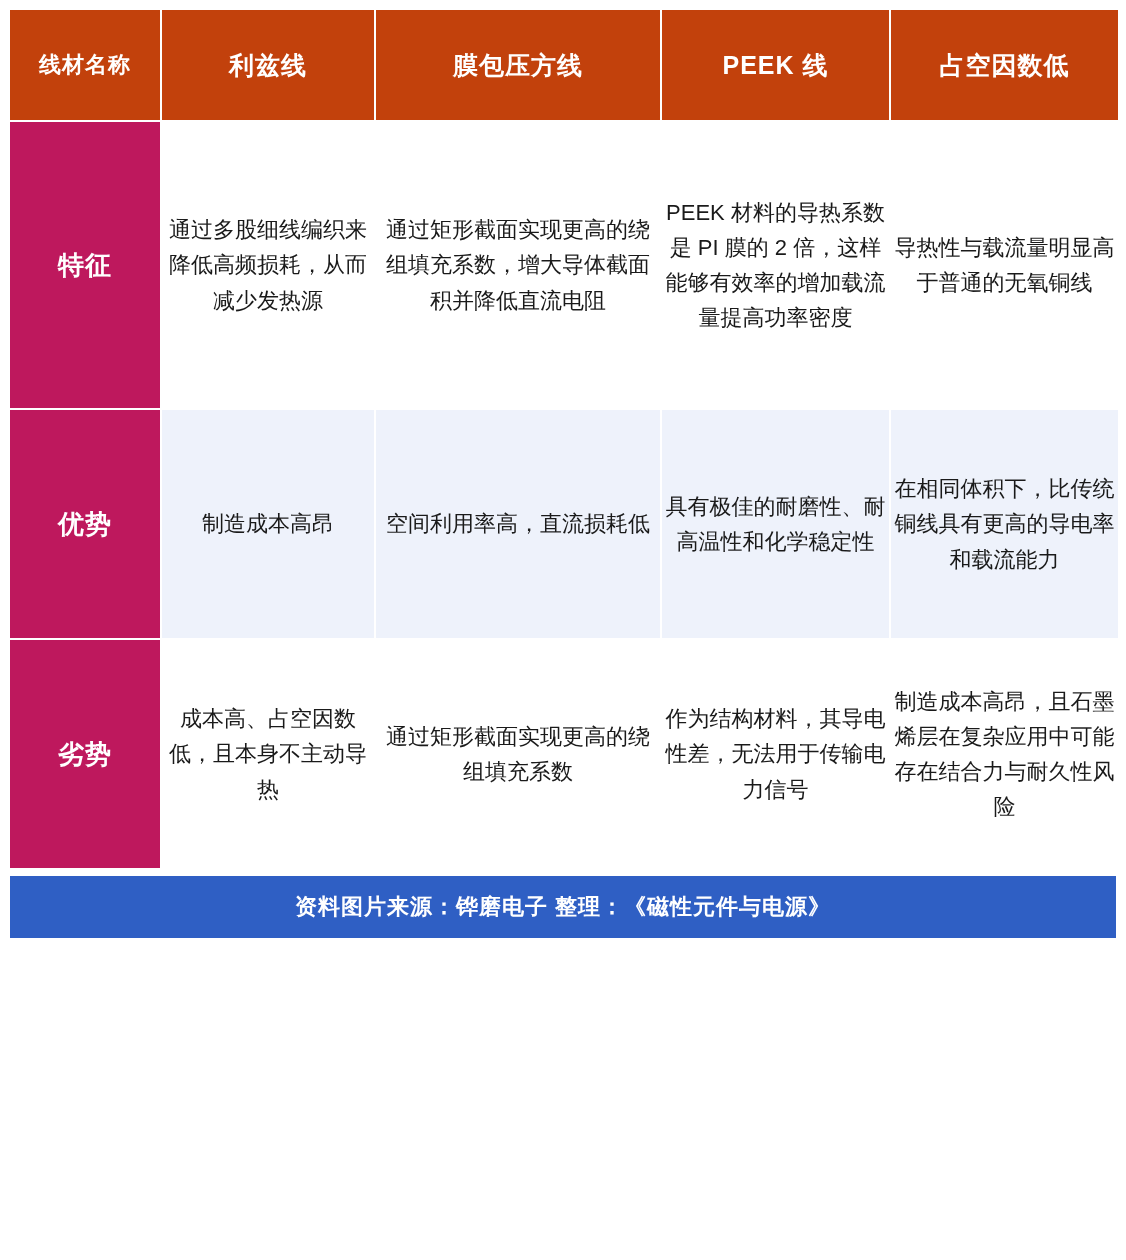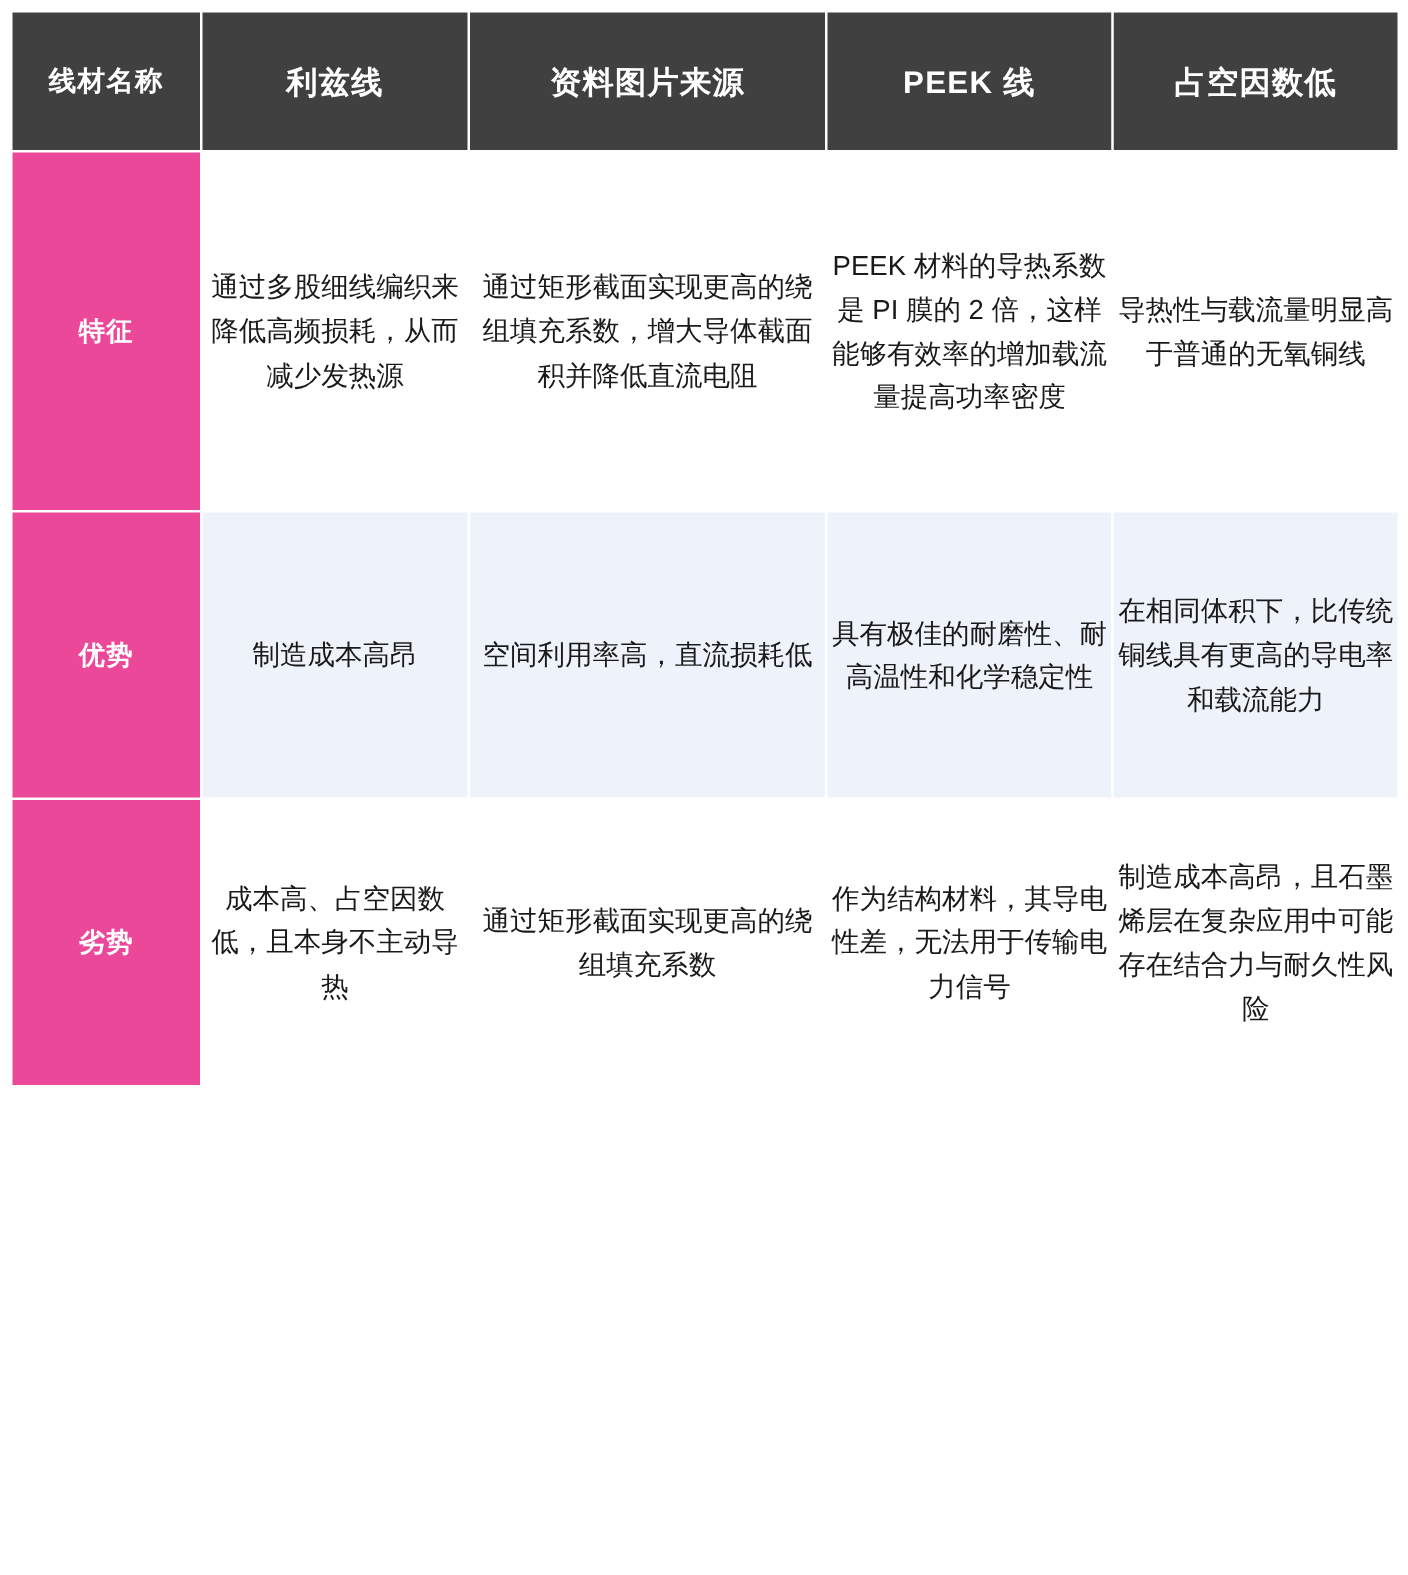--- a/index.html
+++ b/index.html
@@ -25,37 +25,37 @@
     margin: 8px 8px 0 8px;
     table-layout: fixed;
   }
   table.comparison td, table.comparison th {
     border: 2px solid #ffffff;
     vertical-align: middle;
     padding: 0;
   }
   
   .hdr {
-    background: #404040;
+    background: #c2410c;
     color: #ffffff;
     font-weight: bold;
     text-align: center;
     font-size: 25px;
     letter-spacing: 1px;
     height: 110px;
   }
   .hdr.first {
     font-size: 22px;
   }
   
   .rowlabel {
-    background: #ec4899;
+    background: #be185d;
     color: #ffffff;
     font-weight: bold;
-    font-size: 21px;
+    font-size: 26px;
     text-align: center;
     letter-spacing: 1px;
     width: 152px;
   }
   
   .cell {
     text-align: center;
     font-size: 22px;
     line-height: 1.6;
     color: #1a1a1a;
@@ -184,21 +184,21 @@
       <col style="width:152px">
       <col style="width:214px">
       <col style="width:286px">
       <col style="width:229px">
       <col style="width:229px">
     </colgroup>
     <thead>
       <tr>
         <th class="hdr first">线材名称</th>
         <th class="hdr">利兹线</th>
-        <th class="hdr">资料图片来源</th>
+        <th class="hdr">膜包压方线</th>
         <th class="hdr">PEEK 线</th>
         <th class="hdr">占空因数低</th>
       </tr>
     </thead>
     <tbody>
       <tr class="row-feature">
         <td class="rowlabel">特征</td>
         <td class="cell light">
             <span class="txt">通过多股细线编织来降低高频损耗，从而减少发热源</span>
           </td>
@@ -238,14 +238,15 @@
         <td class="cell light">
             <span class="txt">作为结构材料，其导电性差，无法用于传输电力信号</span>
           </td>
         <td class="cell light">
             <span class="txt">制造成本高昂，且石墨烯层在复杂应用中可能存在结合力与耐久性风险</span>
           </td>
       </tr>
     </tbody>
   </table>
 
+  <div class="footer">资料图片来源：铧磨电子 整理：《磁性元件与电源》</div>
 
 </div>
 
 </body></html>

